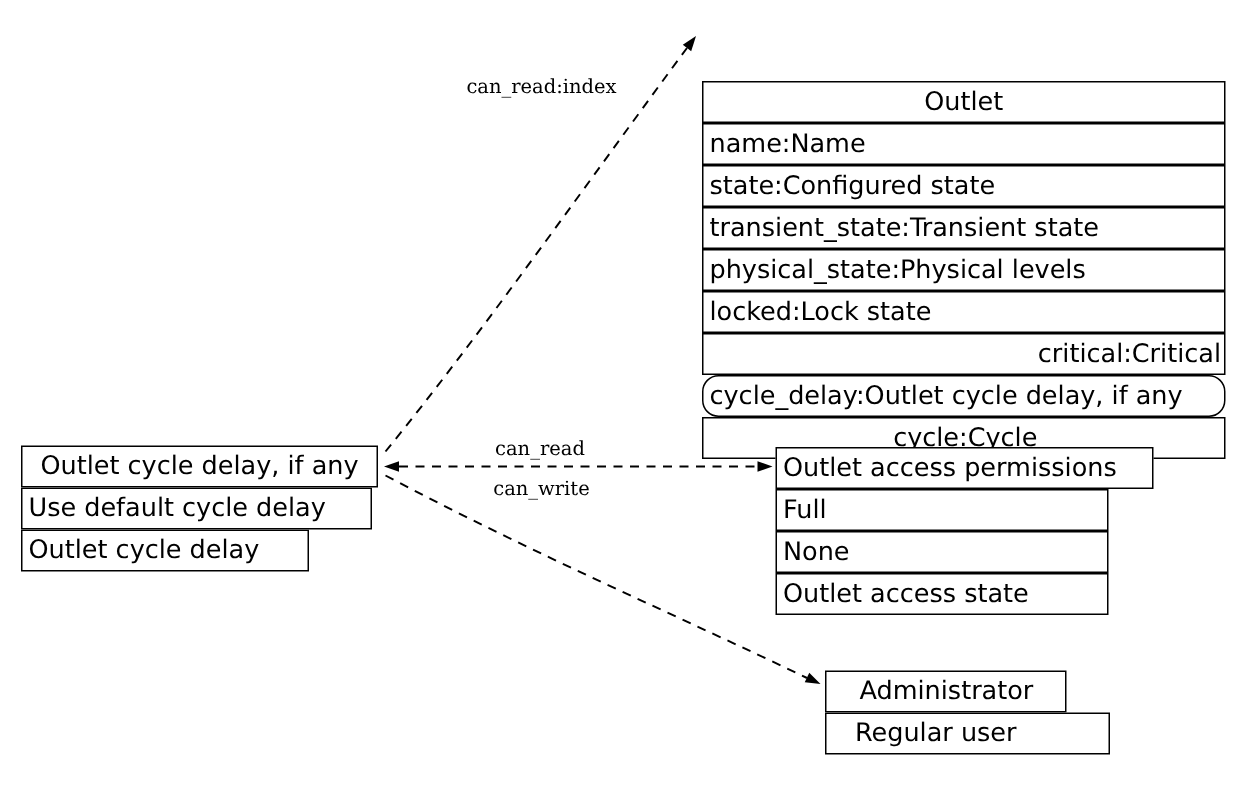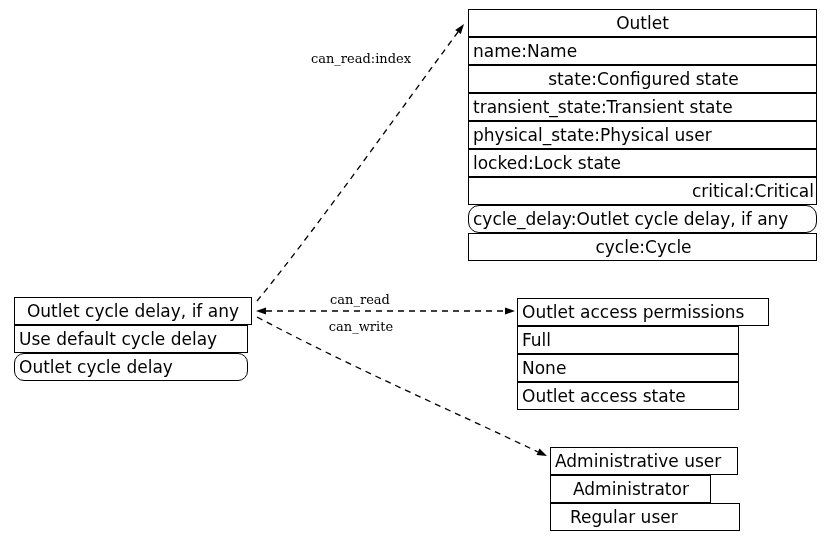--- a/index.html
+++ b/index.html
@@ -37,43 +37,42 @@
       <polygon points="256,311 266,307.5 266,314.5"></polygon>
       <polygon points="547,456 536.5,454.9 539.5,448.5"></polygon>
     </g>
   </svg>
 
   <div class="edge-label" style="left:288px;top:50px;width:146px;">can_read:index</div>
   <div class="edge-label" style="left:315px;top:291px;width:90px;">can_read</div>
   <div class="edge-label" style="left:313px;top:318px;width:96px;">can_write</div>
 
   <div class="node" style="left:468px;top:9px;">
-    <div class="cell hdr" style="width:349px;">Outlet</div>
+    <div class="cell hdr" style="width:349px;margin-top:45px;">Outlet</div>
     <div class="cell row" style="width:349px;">name:Name</div>
-    <div class="cell row" style="width:349px;text-align:center;">state:Configured state</div>
+    <div class="cell row" style="width:349px;">state:Configured state</div>
     <div class="cell row" style="width:349px;">transient_state:Transient state</div>
-    <div class="cell row" style="width:349px;">physical_state:Physical user</div>
+    <div class="cell row" style="width:349px;">physical_state:Physical levels</div>
     <div class="cell row" style="width:349px;">locked:Lock state</div>
     <div class="cell row" style="width:349px;text-align:right;">critical:Critical</div>
     <div class="cell row" style="width:349px;border-radius:11px;">cycle_delay:Outlet cycle delay, if any</div>
     <div class="cell row" style="width:349px;text-align:center;">cycle:Cycle</div>
   </div>
 
   <div class="node" style="left:14px;top:297px;">
     <div class="cell hdr" style="width:238px;">Outlet cycle delay, if any</div>
     <div class="cell row" style="width:234px;">Use default cycle delay</div>
-    <div class="cell row" style="width:234px;border-radius:10px;">Outlet cycle delay</div>
+    <div class="cell row" style="width:192px;">Outlet cycle delay</div>
   </div>
 
   <div class="node" style="left:517px;top:298px;">
     <div class="cell row" style="width:252px;">Outlet access permissions</div>
     <div class="cell row" style="width:222px;">Full</div>
     <div class="cell row" style="width:222px;">None</div>
     <div class="cell row" style="width:222px;">Outlet access state</div>
   </div>
 
   <div class="node" style="left:550px;top:447px;">
-    <div class="cell row" style="width:188px;">Administrative user</div>
     <div class="cell row" style="width:161px;padding-left:22px;">Administrator</div>
     <div class="cell row" style="width:190px;padding-left:19px;">Regular user</div>
   </div>
 
 </div>
 
 </body></html>

